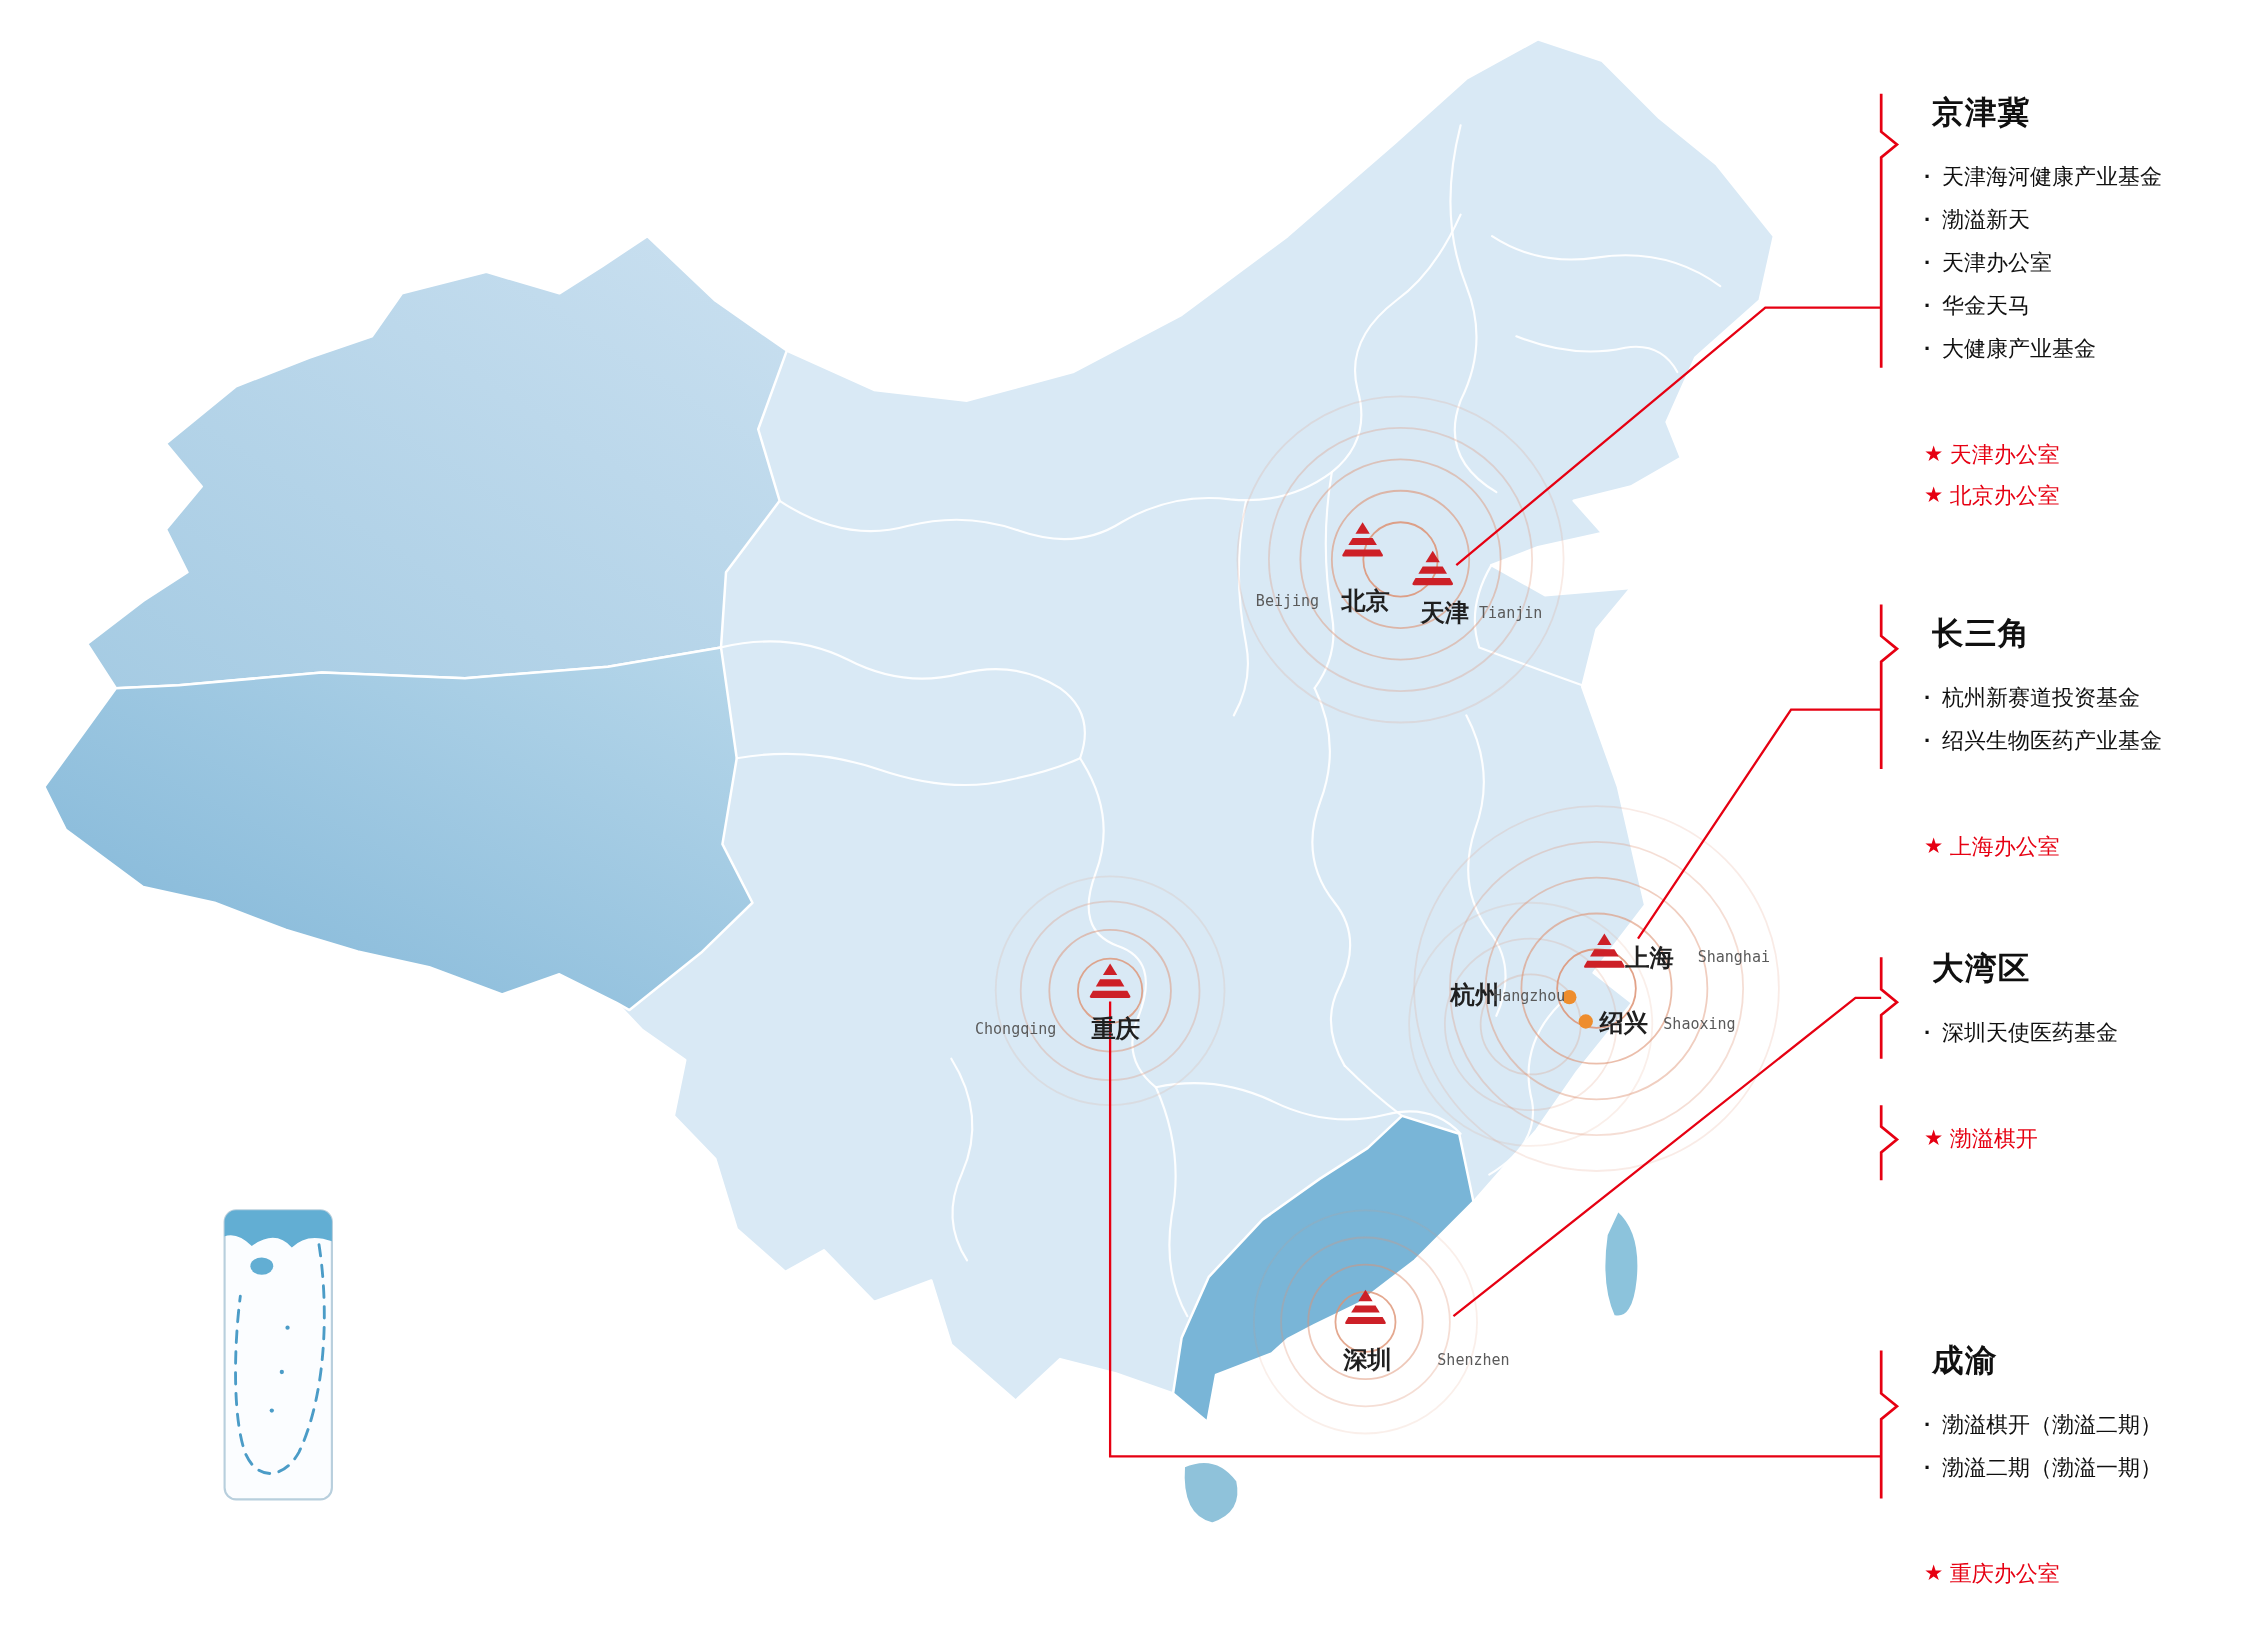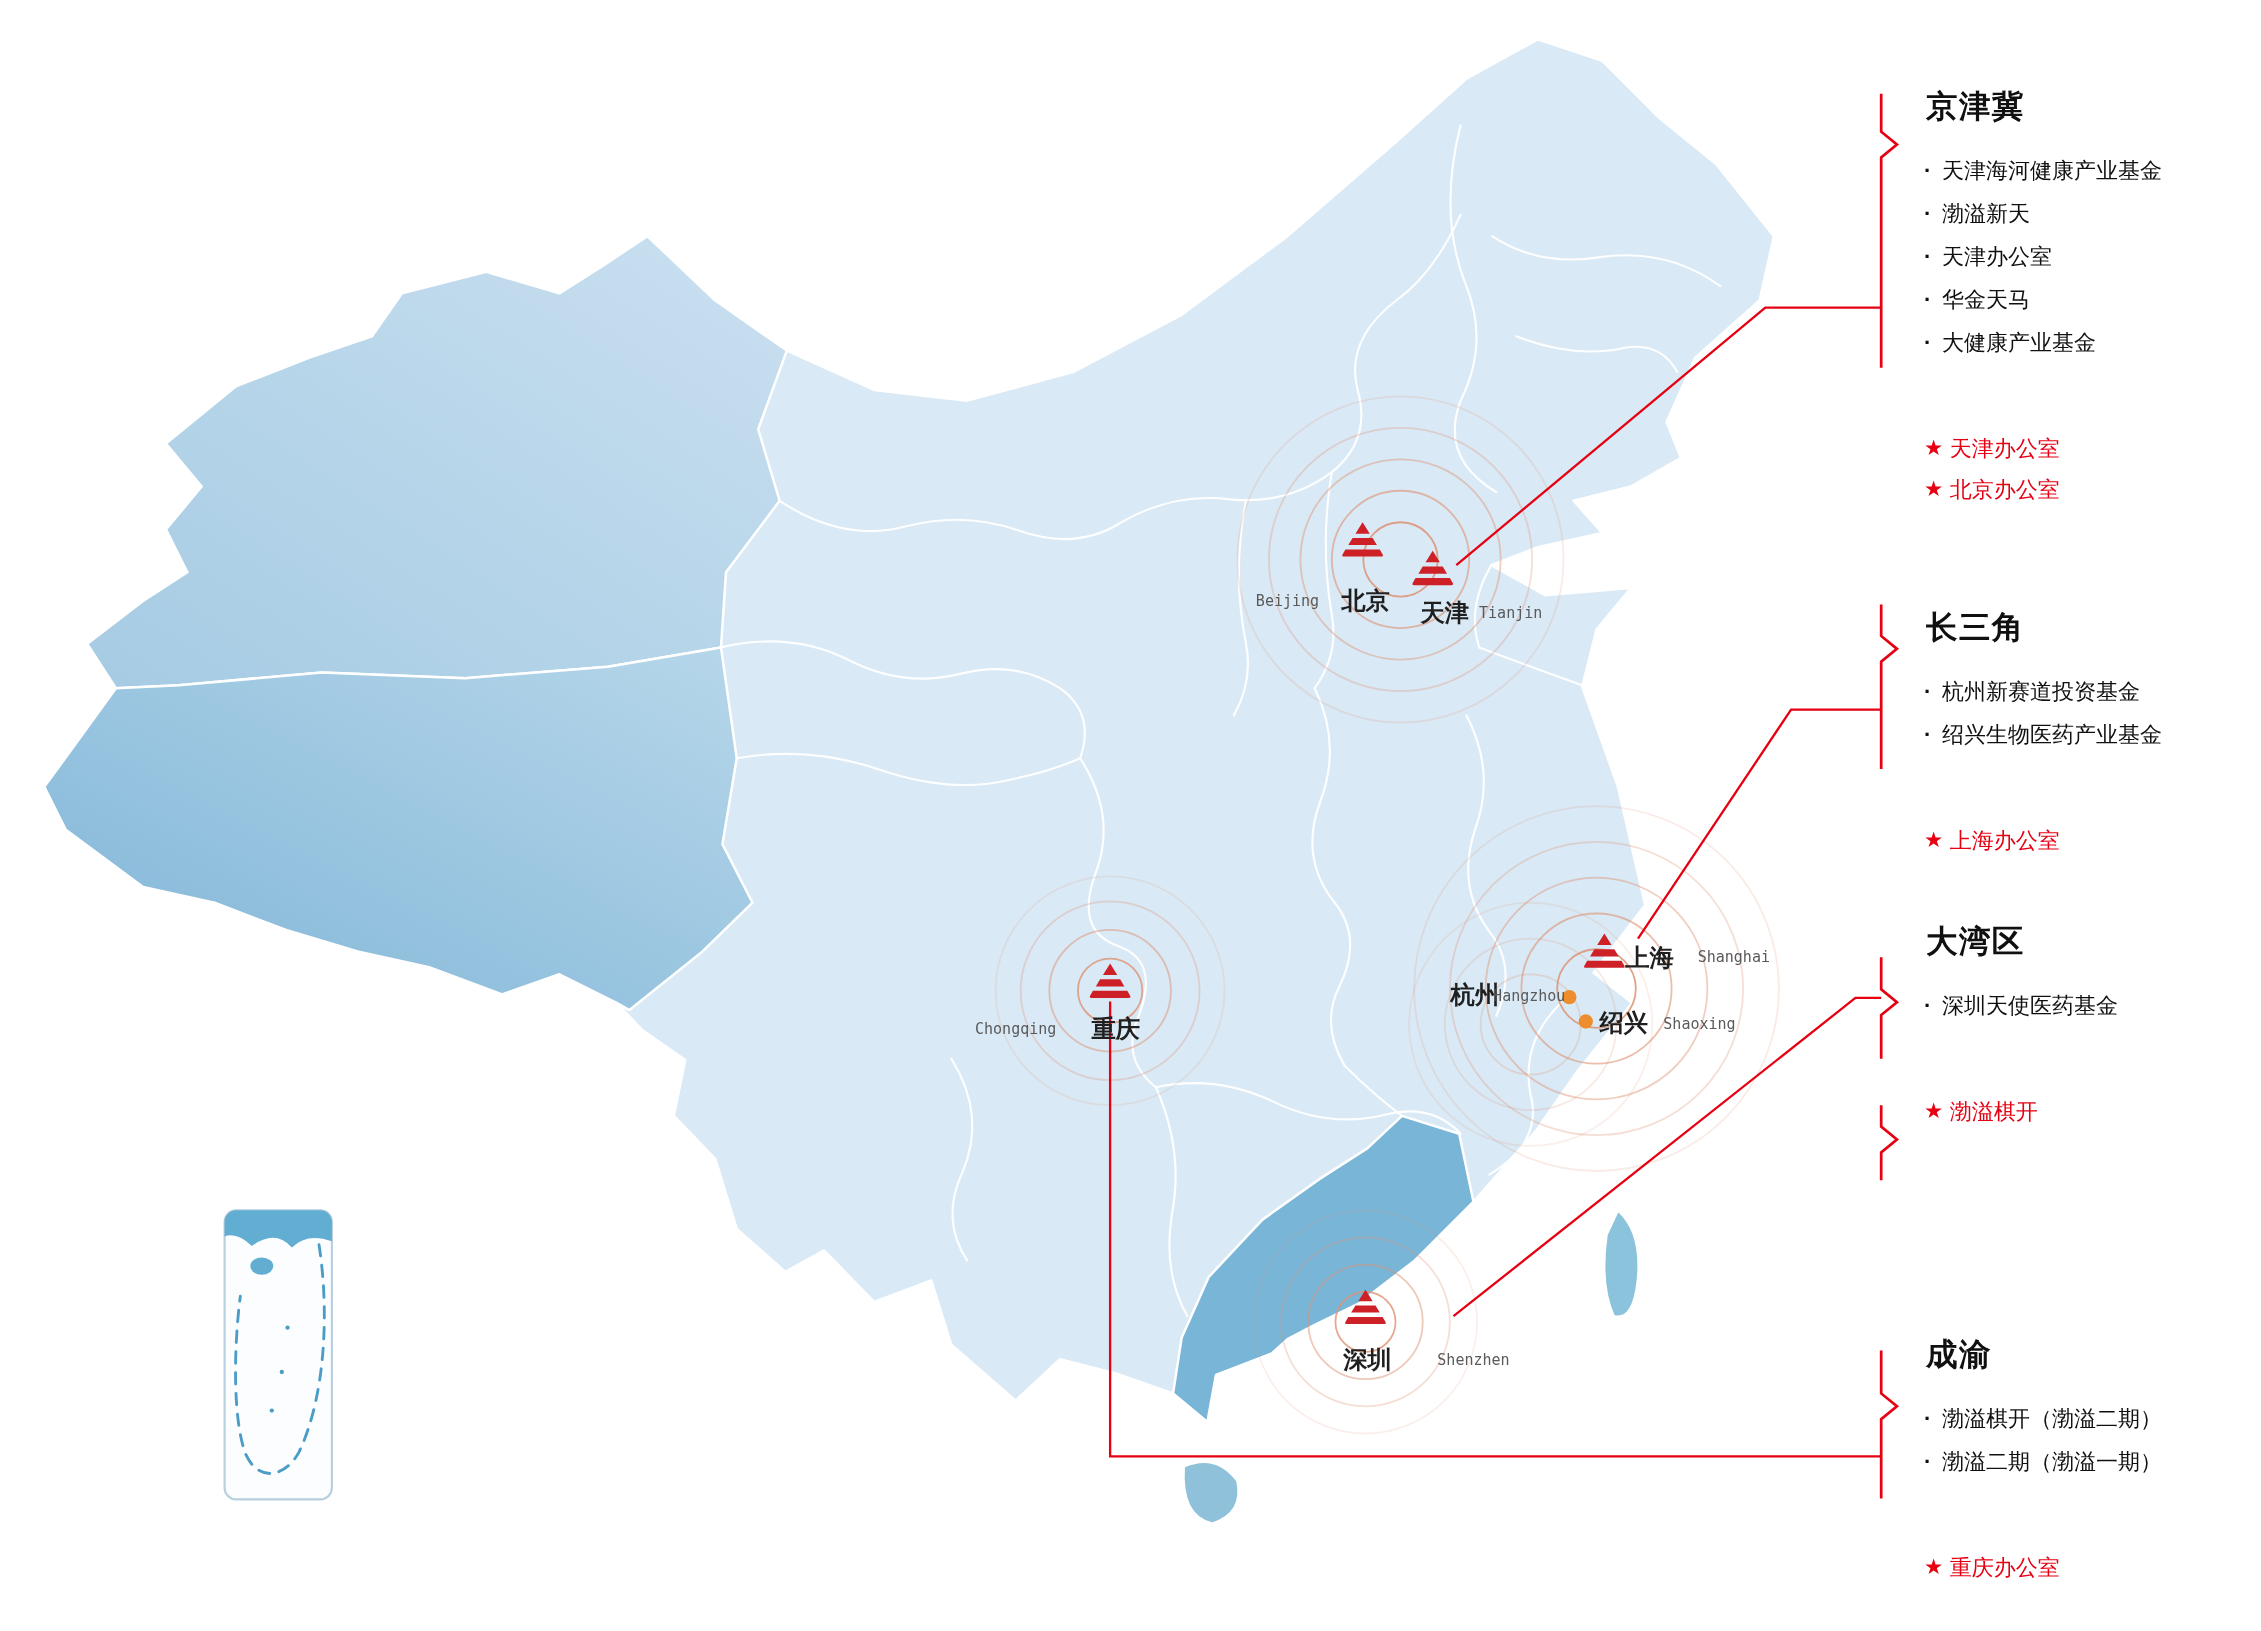--- a/index.html
+++ b/index.html
@@ -13,21 +13,21 @@
   .prov{stroke:#ffffff;stroke-width:3;fill:none;stroke-linecap:round;opacity:.95}
   .ripple{fill:none;stroke:#dd9273}
   .red-line{stroke:var(--accent);stroke-width:3.2;fill:none;stroke-linejoin:miter}
   .bracket{stroke:var(--accent);stroke-width:3.8;fill:none;stroke-linejoin:miter}
   .logo{fill:#cd2027}
   .city-zh{font-family:"Liberation Serif",serif;font-size:34px;font-weight:600;fill:#1f1f1f}
   .city-en{font-family:"DejaVu Sans Mono",monospace;font-size:21px;fill:#5a5a5a}
 
   
   .region{position:absolute;left:1924px;width:337px}
-  .rtitle{margin:2px;font-size:31.5px;line-height:37px;font-weight:700;color:#101010;
+  .rtitle{margin:8px;font-size:31.5px;line-height:37px;font-weight:700;color:#101010;
           letter-spacing:1.4px;font-family:"Liberation Sans",sans-serif}
   .funds{list-style:none;margin:24px 0 0 0;padding:0}
   .fund{display:flex;align-items:baseline;gap:10.7px;font-size:22px;line-height:43px;
         color:#101010;white-space:nowrap}
   .blt{font-weight:700}
   .offices{margin-top:64px}
   .office{display:flex;align-items:center;gap:6.4px;font-size:22px;line-height:41px;
           color:var(--accent);white-space:nowrap;font-weight:500}
   .star{font-size:21.5px}
 </style>
@@ -237,21 +237,21 @@
         </li>
     </ul>
     <div class="offices">
       <div class="office">
         <span class="star">★</span>
         <span>上海办公室</span>
         </div>
     </div>
   </section>
 
-  <section class="region" style="top:921px">
+  <section class="region" style="top:942px">
     <h2 class="rtitle">大湾区</h2>
     <ul class="funds">
       <li class="fund">
         <span class="blt">·</span>
         <span>深圳天使医药基金</span>
         </li>
     </ul>
     <div class="offices">
       <div class="office">
         <span class="star">★</span>

